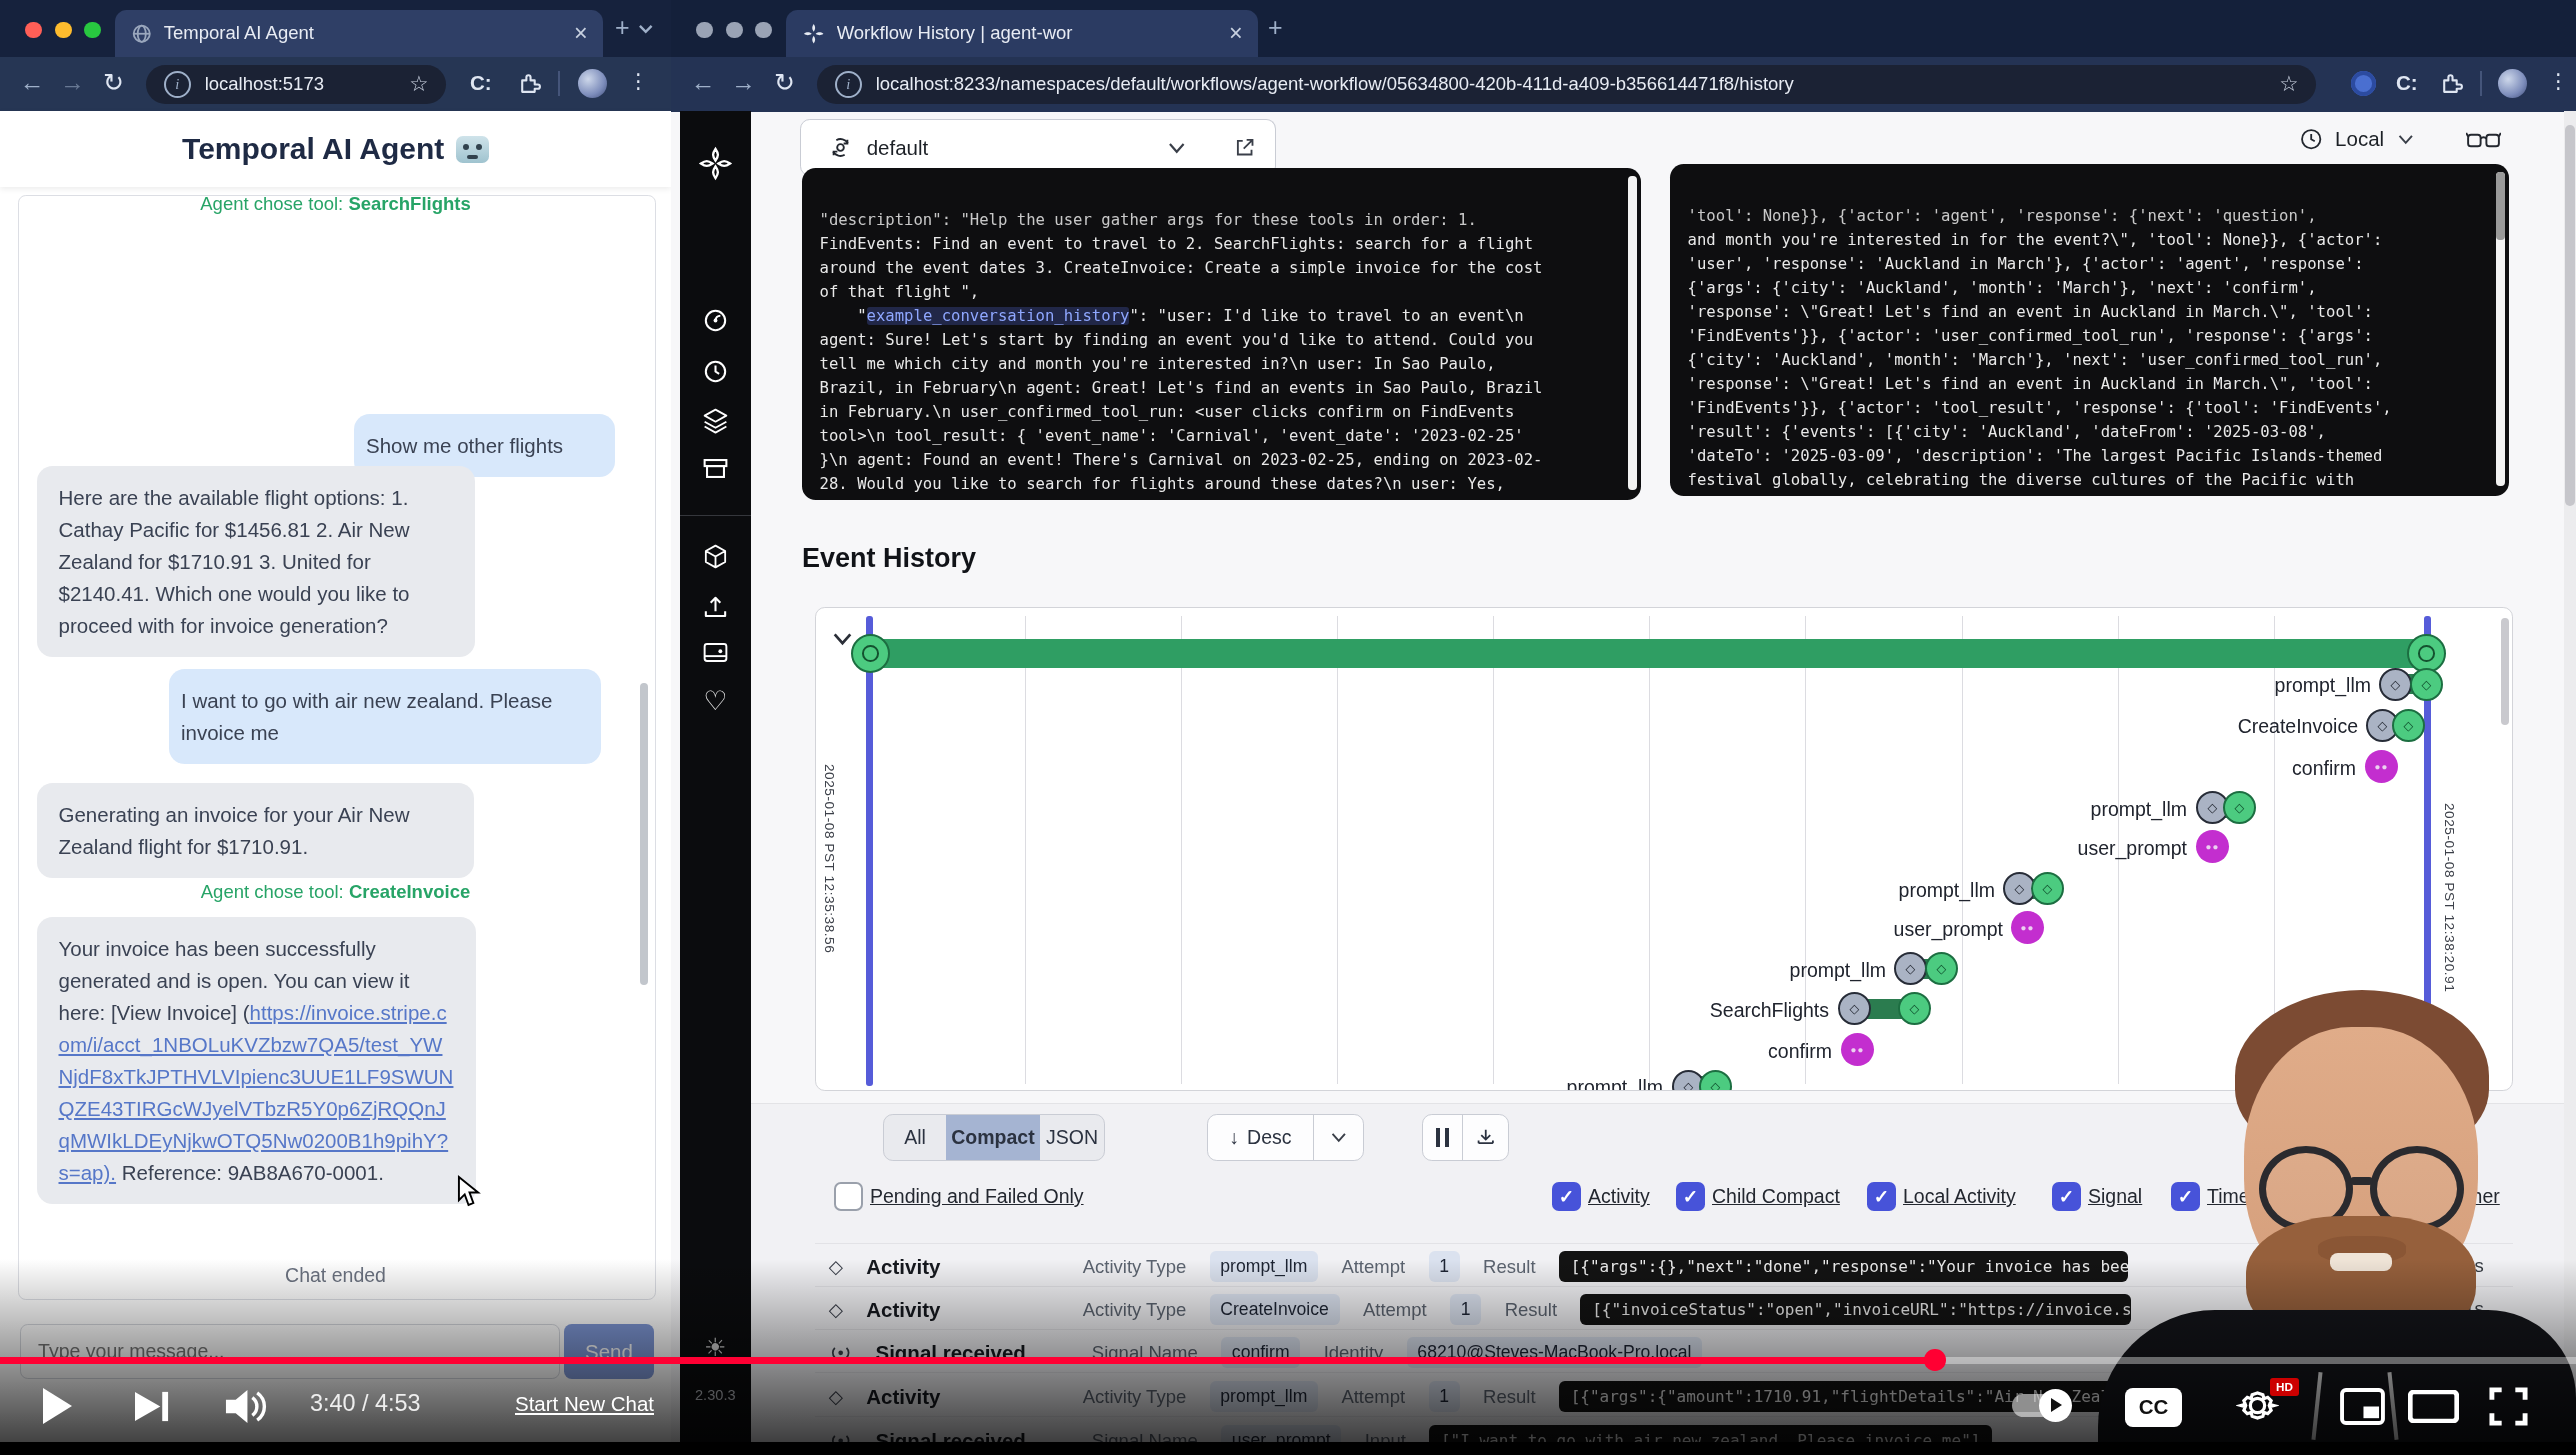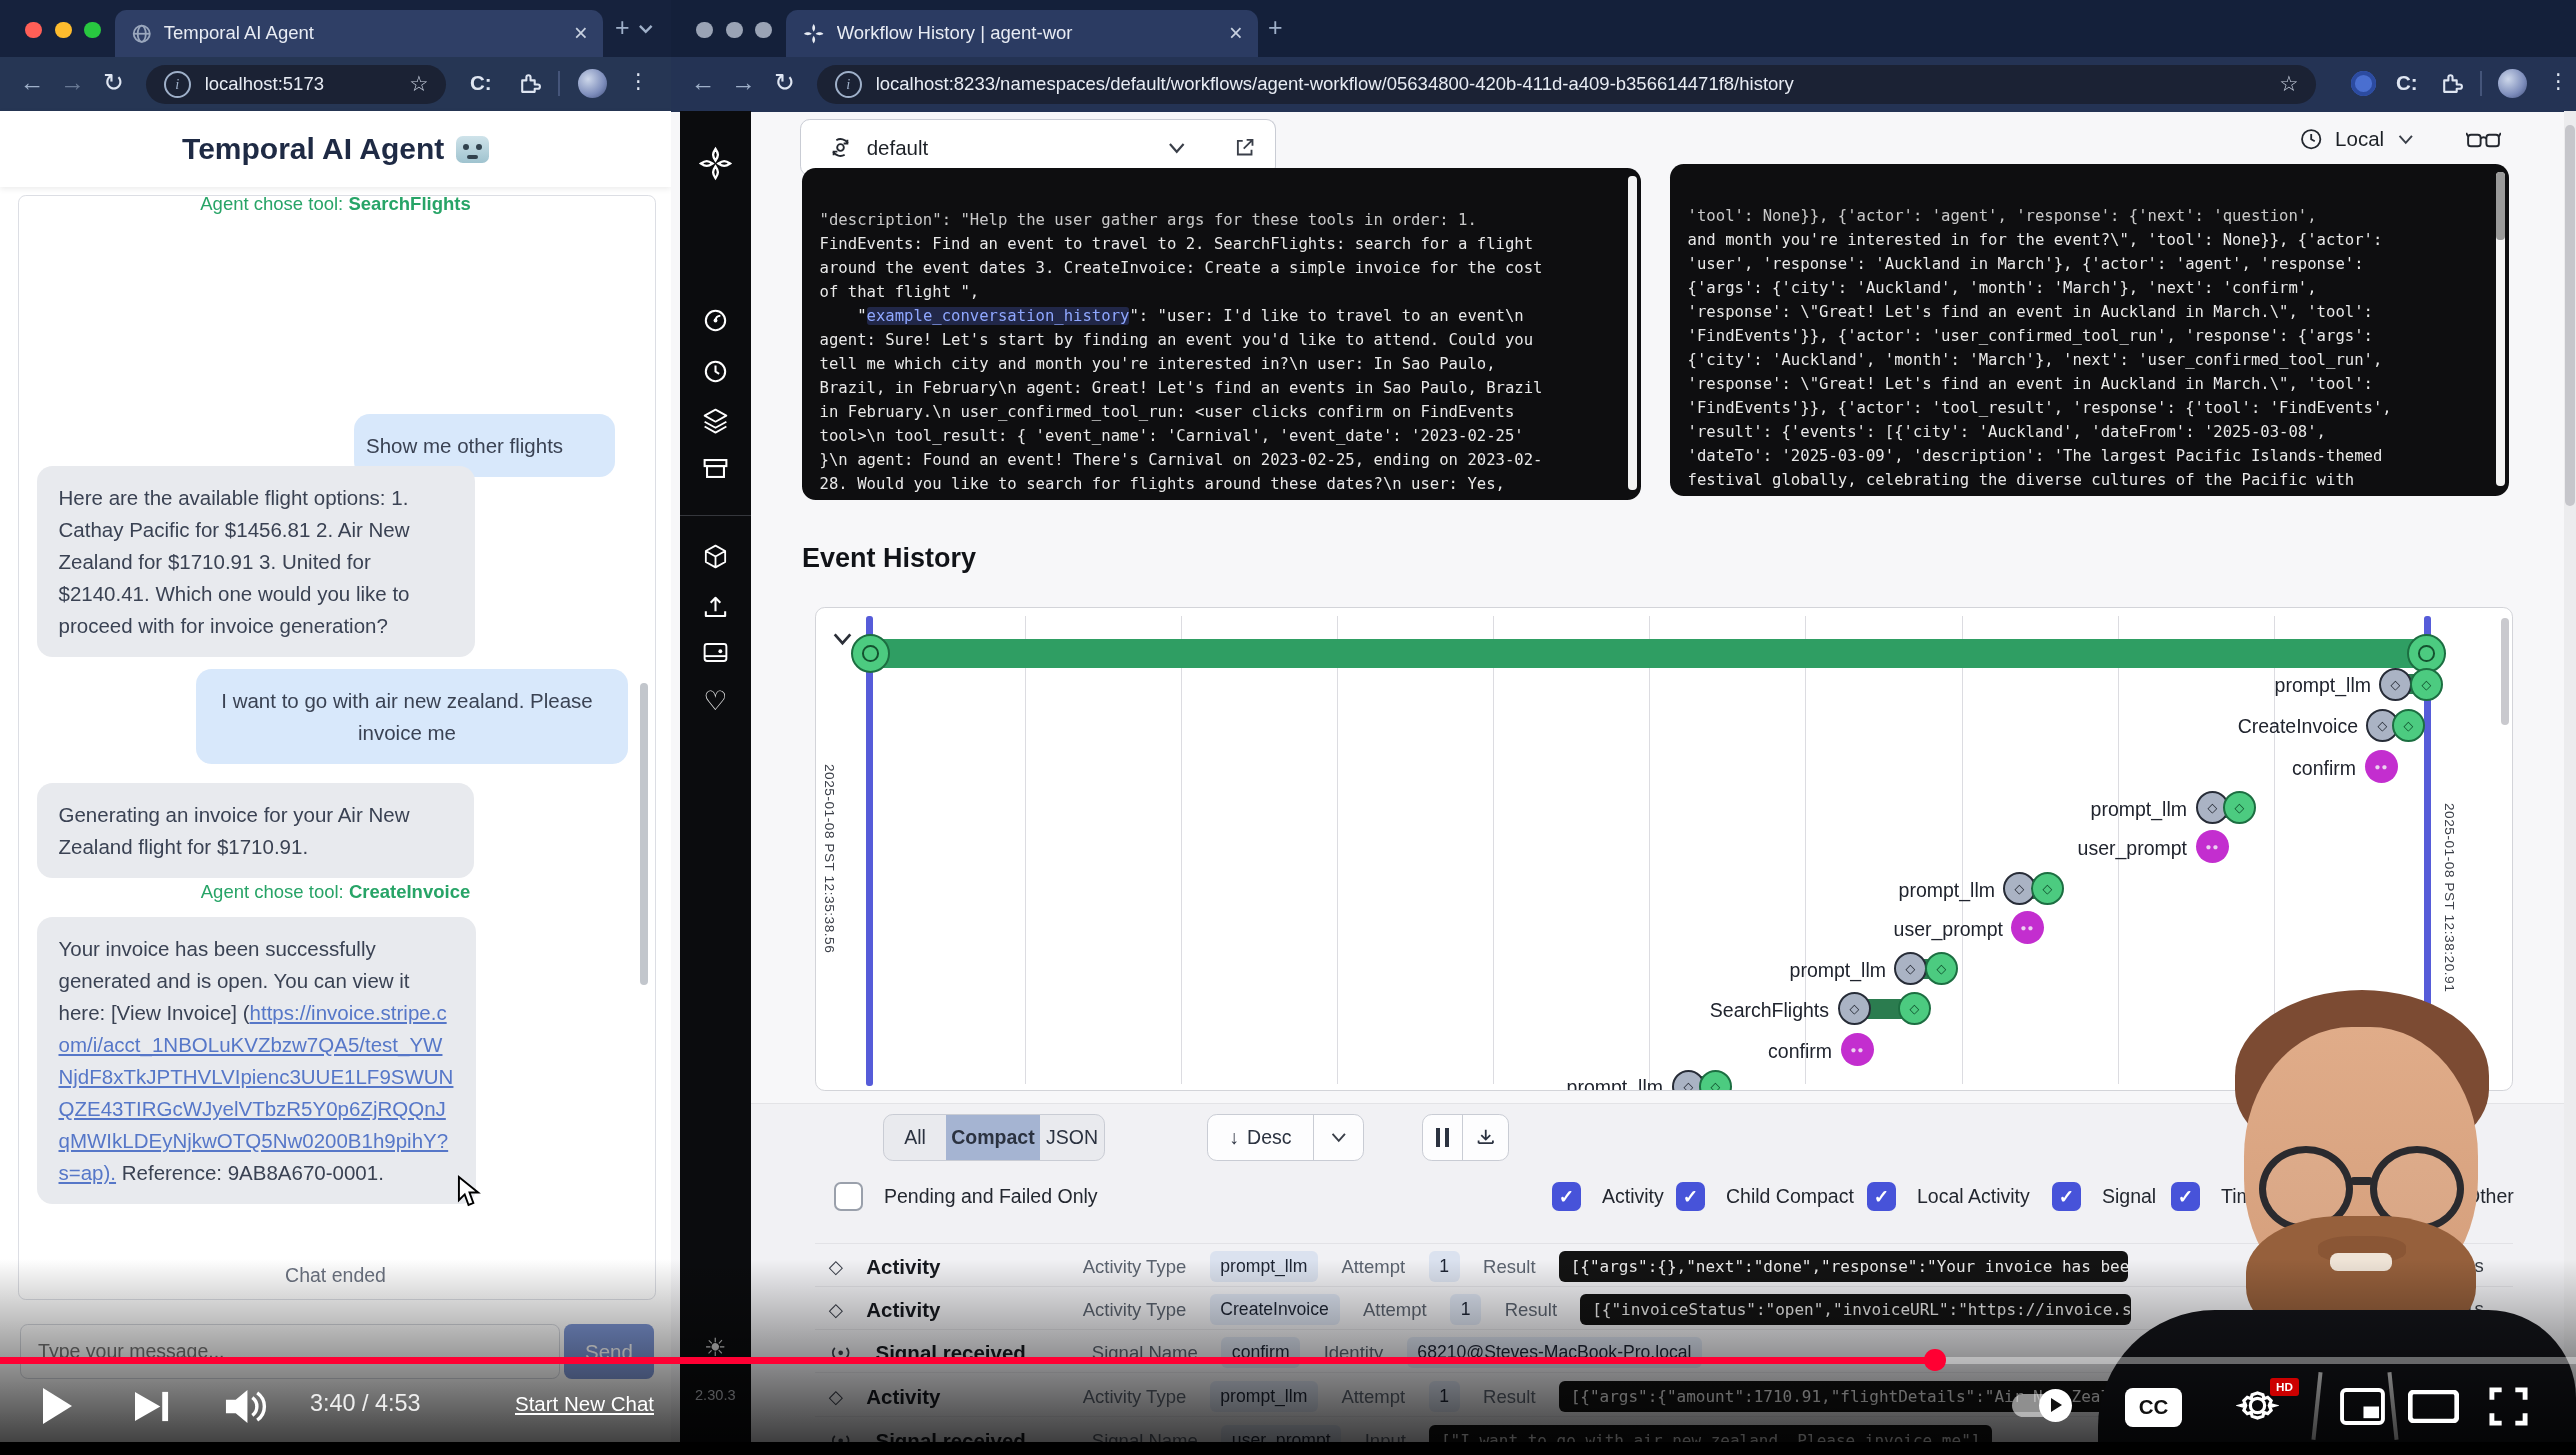--- a/index.html
+++ b/index.html
@@ -32,21 +32,21 @@
   .mk{position:absolute;width:33px;height:33px;border-radius:50%;display:flex;align-items:center;justify-content:center;font-size:12.7px;box-sizing:border-box;}
   .mk-gray{background:#aab3c4;border:2.9px solid #272c37;color:#272c37;}
   .mk-green{background:#4ccb80;border:2.9px solid #1c6e41;color:#10522e;}
   .mk-mag{background:#c32ecf;color:#ecd0f0;font-size:9.8px;letter-spacing:1px;}
   .mk-big{width:39px;height:39px;background:#4ccb80;border:2.9px solid #1c6e41;}
   .conn{position:absolute;height:19.5px;background:#2b7c4f;}
   .rowlabel{position:absolute;font-size:19.5px;color:#20242e;white-space:nowrap;}
   .vdate{position:absolute;writing-mode:vertical-rl;font-size:13.7px;color:#3c4049;letter-spacing:0.5px;}
   .seg{height:45px;display:flex;align-items:center;justify-content:center;font-size:19.5px;color:#2b3240;}
   .chk{width:29px;height:29px;border-radius:6.8px;background:#4753d9;color:#fff;font-size:18.5px;display:flex;align-items:center;justify-content:center;font-weight:bold;box-sizing:border-box;}
-  .chklbl{font-size:19.5px;color:#23272f;margin-left:21px;white-space:nowrap;}
+  .chklbl{font-size:19.5px;color:#23272f;margin-left:7px;white-space:nowrap;text-decoration:underline;}
   .trow{position:absolute;left:144px;width:1698px;height:43px;display:flex;align-items:center;gap:23.4px;padding-left:13.7px;box-sizing:border-box;}
   .tkind{font-size:20.5px;font-weight:bold;color:#15181e;width:193px;}
   .tlbl{font-size:18.5px;color:#5c6470;white-space:nowrap;}
   .chip{background:#dbe2ef;color:#1d2433;font-size:17.6px;padding:4.9px 10.7px;border-radius:5.9px;white-space:nowrap;}
   .codechip{background:#131313;color:#ececec;font-family:"DejaVu Sans Mono",monospace;font-size:16px;padding:5.9px 11.7px;border-radius:5.9px;white-space:nowrap;overflow:hidden;}
   .idlink{font-size:18.5px;color:#33383f;text-decoration:underline;margin-left:9.8px;}
   .hdiv{position:absolute;left:144px;width:1698px;height:1px;background:#e2e2e6;}
   
   .vc{position:absolute;color:#fff;}
 </style>
@@ -107,21 +107,21 @@
       <div class="toolline" style="top:82px;">
         <span>Agent chose tool:</span> <b>SearchFlights</b>
       </div>
 
       <div class="bubble bg-blue" style="left:354px;top:303px;width:227px;">
         <span>Show me other flights</span>
       </div>
       <div class="bubble bg-gray" style="left:37px;top:355px;width:395px;">
         <span>Here are the available flight options: 1. Cathay Pacific for $1456.81 2. Air New Zealand for $1710.91 3. United for $2140.41. Which one would you like to proceed with for invoice generation?</span>
       </div>
-      <div class="bubble bg-blue" style="left:196px;top:558px;width:398px;text-align:center;">
+      <div class="bubble bg-blue" style="left:169px;top:558px;width:398px;">
         <span>I want to go with air new zealand. Please invoice me</span>
       </div>
       <div class="bubble bg-gray" style="left:37px;top:672px;width:394px;">
         <span>Generating an invoice for your Air New Zealand flight for $1710.91.</span>
       </div>
       <div class="toolline" style="top:770px;">
         <span>Agent chose tool:</span> <b>CreateInvoice</b>
       </div>
       <div class="bubble bg-gray" style="left:37px;top:806px;width:396px;">
         <span>Your invoice has been successfully generated and is open. You can view it here: [View Invoice] (</span><a class="chatlink">https://invoice.stripe.com/i/acct_1NBOLuKVZbzw7QA5/test_YWNjdF8xTkJPTHVLVIpienc3UUE1LF9SWUNQZE43TIRGcWJyelVTbzR5Y0p6ZjRQQnJqMWIkLDEyNjkwOTQ5Nw0200B1h9pihY?s=ap).</a><span> Reference: 9AB8A670-0001.</span>

